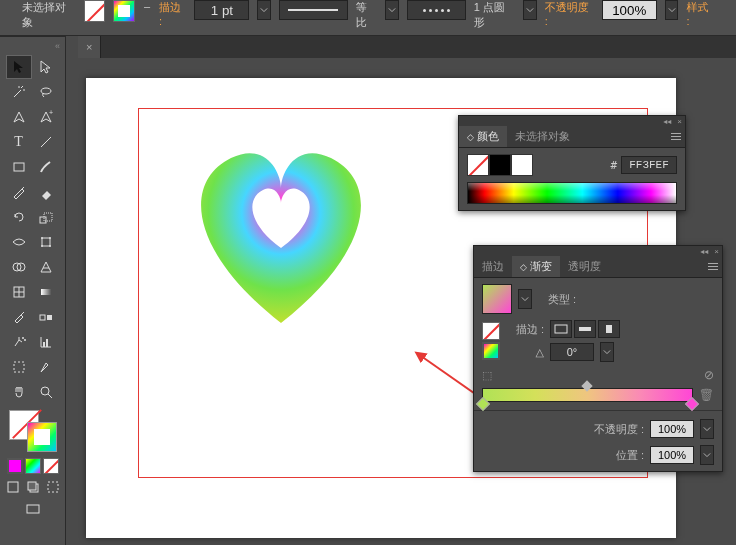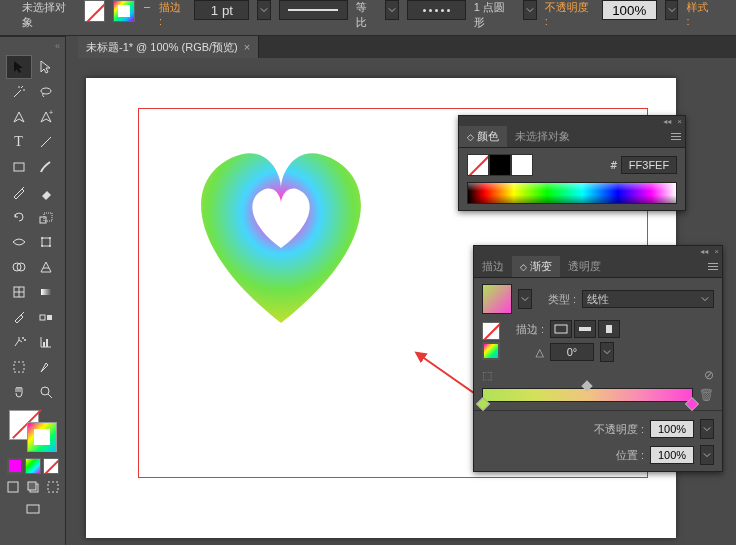--- a/index.html
+++ b/index.html
@@ -157,21 +157,21 @@
   .sw.none { background:#fff; position:relative; overflow:hidden; }
   .sw.none::after { content:""; position:absolute; left:-3px; top:9px; width:30px; height:2px; background:#e33; transform:rotate(-45deg); }
   .sw.black { background:#000; }
   .sw.white { background:#fff; }
   .hex-field {
     margin-left:auto; display:flex; align-items:center; gap:4px;
     font-family:monospace;
   }
   .hex-input {
     width:56px; height:18px; background:#3a3a3a; border:1px solid #222;
-    color:#ddd; font-family:Liberation Sans, sans-serif; font-size:11px; text-align:center;
+    color:#ddd; font-family:Liberation Mono, monospace; font-size:11px; text-align:center;
   }
   .spectrum {
     margin-top:6px; height:22px; border:1px solid #222;
     background:linear-gradient(to right,
       #000 0%, #f00 8%, #ff0 22%, #0f0 38%, #0ff 55%, #00f 72%, #f0f 88%, #fff 100%);
     position:relative;
   }
   .spectrum::before {
     content:""; position:absolute; inset:0;
     background:linear-gradient(to bottom, rgba(255,255,255,.4), transparent 40%, transparent 60%, rgba(0,0,0,.4));
@@ -273,21 +273,20 @@
   <div class="dropdown-arrow">
     <svg viewBox="0 0 10 10">
         <path d="M1 3 L5 7 L9 3" stroke="#ccc" fill="none"></path>
       </svg>
   </div>
   <span class="orange">样式 :</span>
 </div>
 
 <div class="tab-strip">
   <div class="doc-tab">
-    <span>未标题-1* @ 100% (RGB/预览)</span>
     <span class="close">×</span>
   </div>
 </div>
 
 <div class="tool-panel">
   <div class="tool-mini">
       <span>«</span>
     </div>
   <div class="tool-grid">
     <div class="tool-btn active">
@@ -577,26 +576,20 @@
   </div>
   <div class="grad-body">
     <div class="grad-row">
       <div class="grad-preview"></div>
       <div class="dropdown-arrow">
           <svg viewBox="0 0 10 10">
             <path d="M1 3 L5 7 L9 3" stroke="#ccc" fill="none"></path>
           </svg>
         </div>
       <span class="ilabel">类型 :</span>
-      <div class="select">
-        <span>线性</span>
-        <svg viewBox="0 0 10 10">
-            <path d="M1 3 L5 7 L9 3" stroke="#ccc" fill="none"></path>
-          </svg>
-      </div>
     </div>
     <div class="grad-row">
       <div style="display:flex;flex-direction:column;gap:2px">
         <div class="mini-none"></div>
         <div class="mini-rb"></div>
       </div>
       <div style="flex:1;display:flex;flex-direction:column;gap:4px">
         <div class="grad-row">
           <span class="ilabel">描边 :</span>
           <div class="stroke-align">

